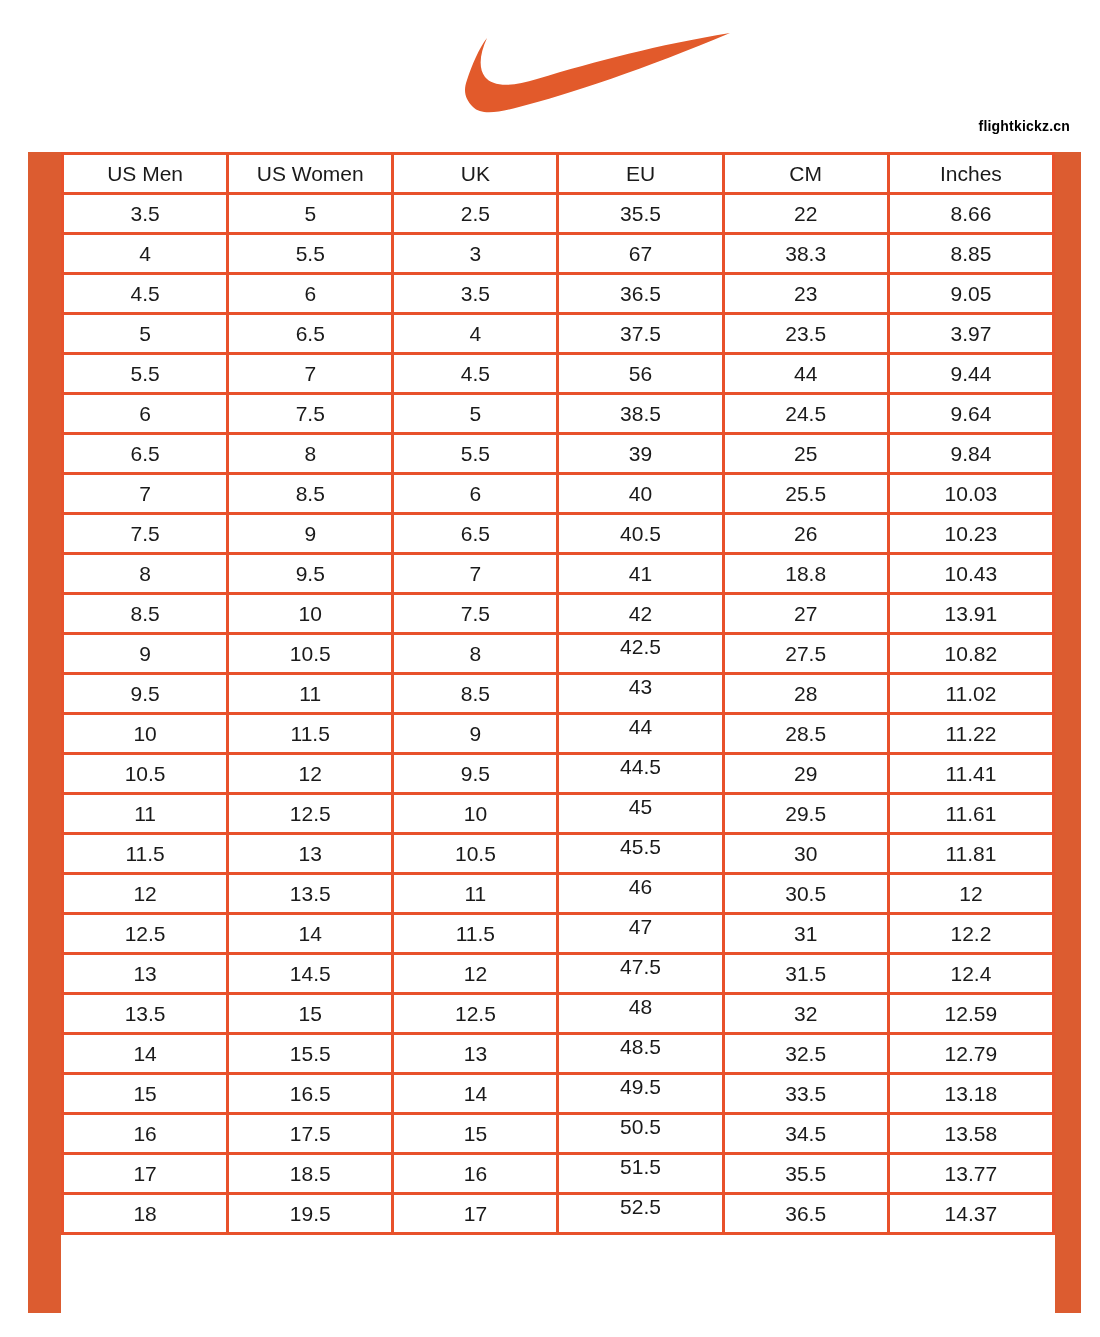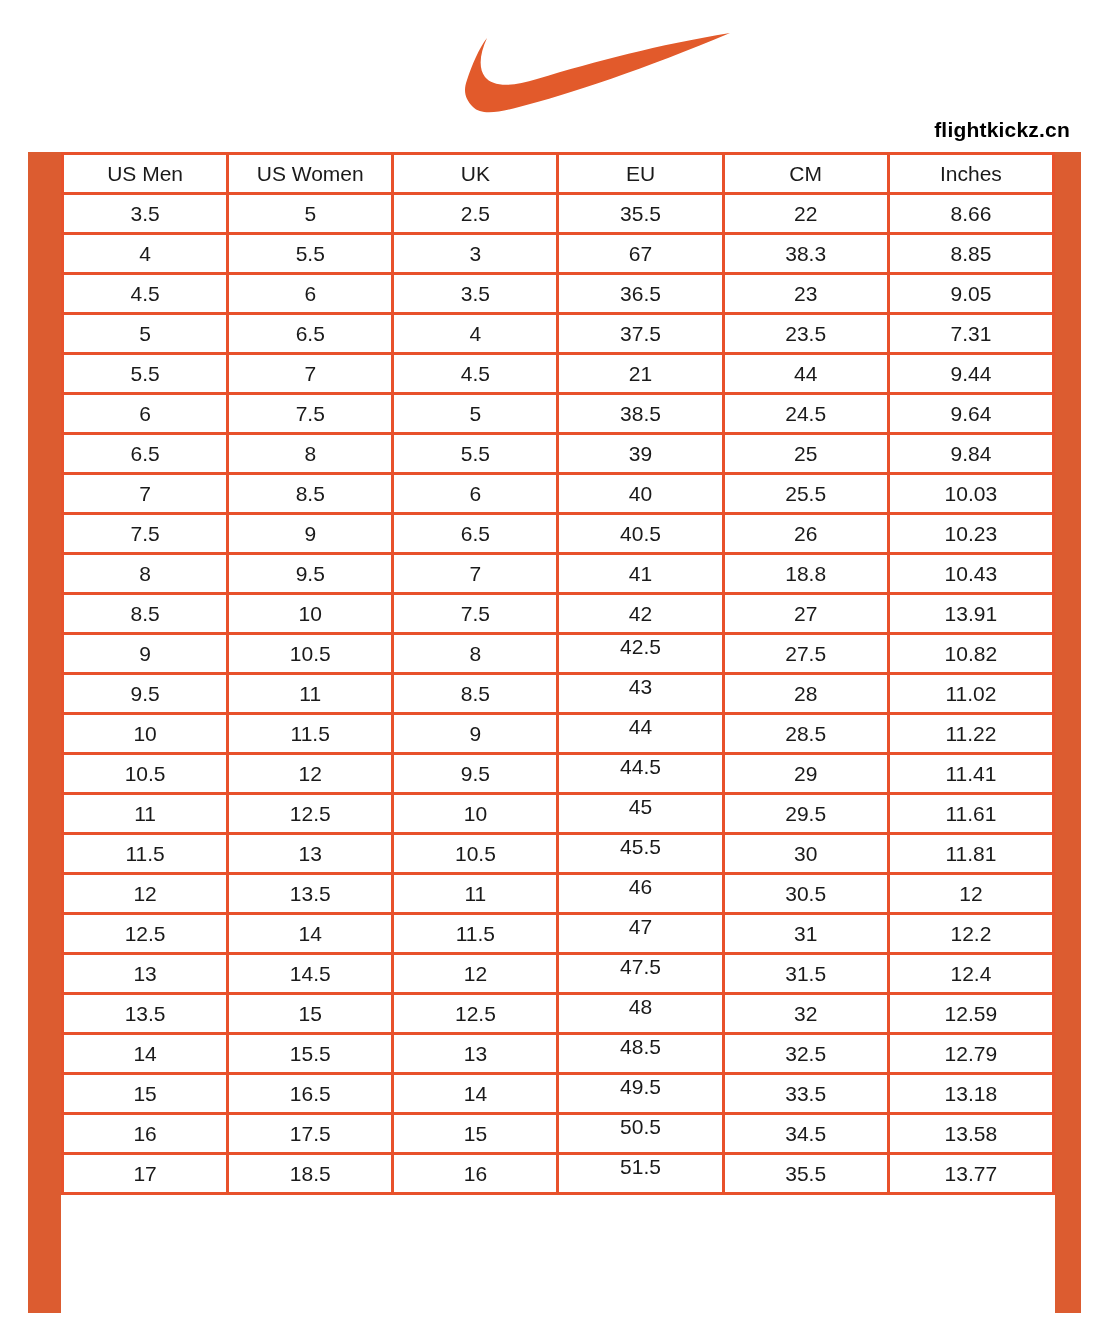--- a/index.html
+++ b/index.html
@@ -24,21 +24,21 @@
     top: 33px;
     width: 273px;
     height: 90px;
   }
   .logo svg { width: 100%; height: 100%; display: block; }
   .logo path { fill: var(--swoosh); }
   .watermark {
     position: absolute;
     top: 118px;
     right: 30px;
-    font-size: 21px;
+    font-size: 14px;
     font-weight: 600;
     color: #000000;
     letter-spacing: 0.2px;
     margin-left: 12px;
   }
   .chart-wrap {
     position: absolute;
     top: 152px;
     left: 28px;
     display: flex;
@@ -127,27 +127,27 @@
           <td>36.5</td>
           <td>23</td>
           <td>9.05</td>
         </tr>
         <tr>
           <td>5</td>
           <td>6.5</td>
           <td>4</td>
           <td>37.5</td>
           <td>23.5</td>
-          <td>7.31</td>
+          <td>3.97</td>
         </tr>
         <tr>
           <td>5.5</td>
           <td>7</td>
           <td>4.5</td>
-          <td>21</td>
+          <td>56</td>
           <td>44</td>
           <td>9.44</td>
         </tr>
         <tr>
           <td>6</td>
           <td>7.5</td>
           <td>5</td>
           <td>38.5</td>
           <td>24.5</td>
           <td>9.64</td>
@@ -297,16 +297,24 @@
           <td>13.58</td>
         </tr>
         <tr>
           <td>17</td>
           <td>18.5</td>
           <td>16</td>
           <td class="eu-raised">51.5</td>
           <td>35.5</td>
           <td>13.77</td>
         </tr>
+        <tr>
+          <td>18</td>
+          <td>19.5</td>
+          <td>17</td>
+          <td class="eu-raised">52.5</td>
+          <td>36.5</td>
+          <td>14.37</td>
+        </tr>
       </tbody>
   </table>
   <div class="band right"></div>
 </div>
 
 </body></html>

